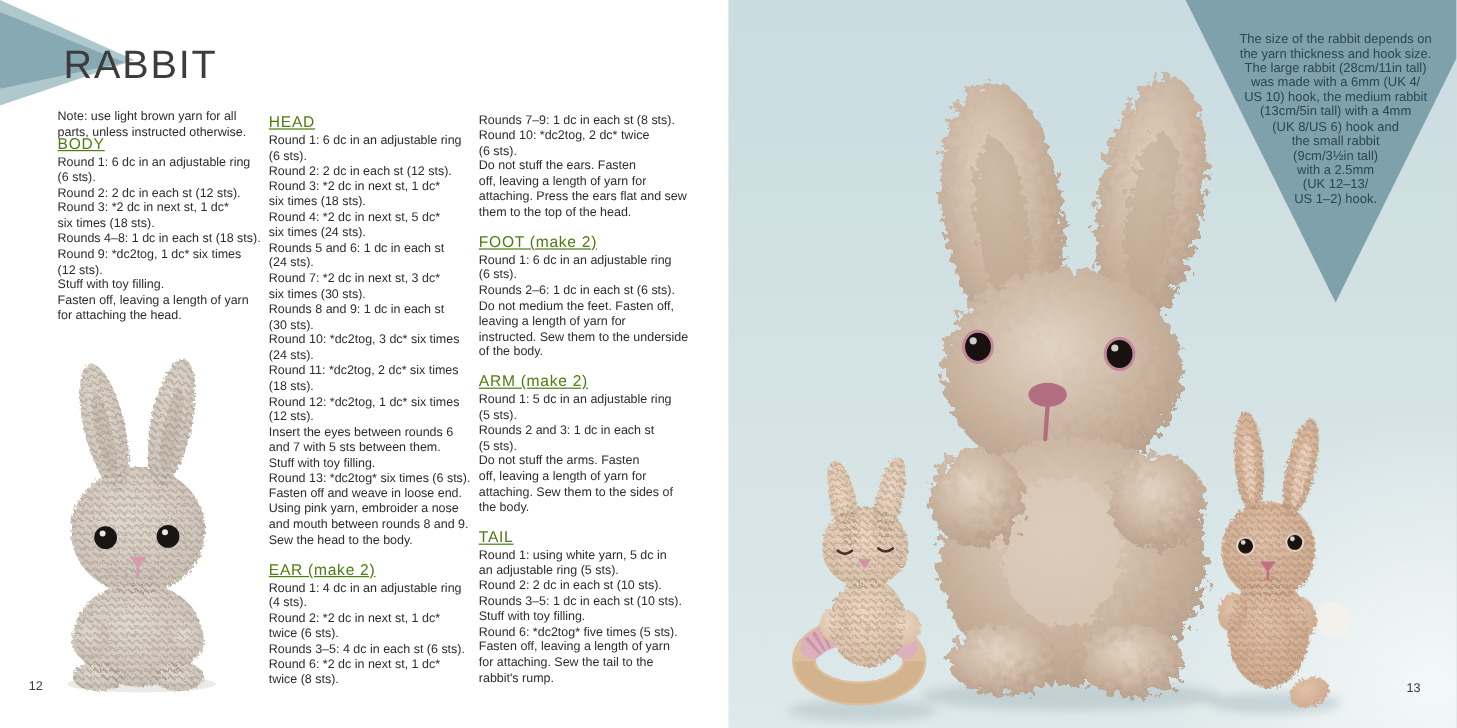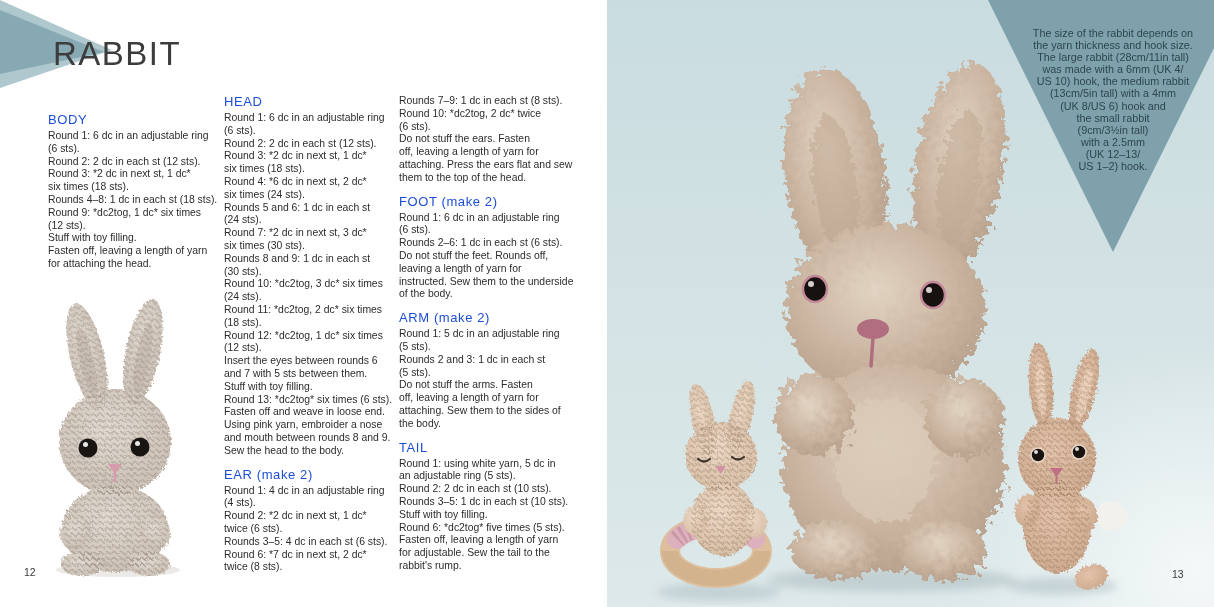--- a/index.html
+++ b/index.html
@@ -19,21 +19,21 @@
     font-weight:400;letter-spacing:1.5px;color:#3c3c3c;}
   .note{position:absolute;left:48px;top:92px;}
   .col{position:absolute;top:95px;width:176px;}
   .col1{left:48px;top:113px;}
   .col2{left:224px;}
   .col3{left:399px;}
   .line{font-size:10.4px;line-height:12.8px;color:#2e2c2b;white-space:nowrap;}
   section.block{margin:10px 0 0 0;}
   .col section.block:first-of-type{margin-top:0;}
   .block-heading{font-size:13px;line-height:13px;margin:0 0 4px 0;font-weight:400;
-    letter-spacing:0.6px;color:#1d4ed8;}
+    letter-spacing:0.6px;color:#4d7c0f;text-decoration:underline;}
   .block-heading:empty{display:none;}
   .page-num{position:absolute;font-size:10.5px;color:#3a3a3a;}
   .page-num.left{left:24px;top:566px;}
   .photo-left{position:absolute;left:30px;top:292px;width:182px;height:286px;}
   
   .page-right{position:absolute;left:607px;top:0;width:607px;height:607px;overflow:hidden;
     background:
       radial-gradient(circle at 97% 94%, rgba(248,251,251,0.85), rgba(248,251,251,0) 28%),
       linear-gradient(180deg,#c9dce0 0%,#d3e2e4 48%,#dde9ea 100%);}
   .photo-right{position:absolute;left:0;top:0;width:607px;height:607px;}
@@ -50,20 +50,25 @@
 
   <div class="page-left">
 
     <div class="deco-tri">
       <div class="tri-light"></div>
       <div class="tri-dark"></div>
     </div>
 
     <div class="title">RABBIT</div>
 
+    <div class="note">
+
+    <div class="line">Note: use light brown yarn for all</div>
+        <div class="line">parts, unless instructed otherwise.</div>
+      </div>
 
     <div class="col col1">
 
         <section class="block">
           <h3 class="block-heading">BODY</h3>
           <div>
 
           <div class="line">Round 1: 6 dc in an adjustable ring</div>
             <div class="line">(6 sts).</div>
             <div class="line">Round 2: 2 dc in each st (12 sts).</div>
@@ -83,21 +88,21 @@
 
         <section class="block">
           <h3 class="block-heading">HEAD</h3>
           <div>
 
           <div class="line">Round 1: 6 dc in an adjustable ring</div>
             <div class="line">(6 sts).</div>
             <div class="line">Round 2: 2 dc in each st (12 sts).</div>
             <div class="line">Round 3: *2 dc in next st, 1 dc*</div>
             <div class="line">six times (18 sts).</div>
-            <div class="line">Round 4: *6 dc in next st, 2 dc*</div>
+            <div class="line">Round 4: *2 dc in next st, 5 dc*</div>
             <div class="line">six times (24 sts).</div>
             <div class="line">Rounds 5 and 6: 1 dc in each st</div>
             <div class="line">(24 sts).</div>
             <div class="line">Round 7: *2 dc in next st, 3 dc*</div>
             <div class="line">six times (30 sts).</div>
             <div class="line">Rounds 8 and 9: 1 dc in each st</div>
             <div class="line">(30 sts).</div>
             <div class="line">Round 10: *dc2tog, 3 dc* six times</div>
             <div class="line">(24 sts).</div>
             <div class="line">Round 11: *dc2tog, 2 dc* six times</div>
@@ -117,21 +122,21 @@
 
         <section class="block">
           <h3 class="block-heading">EAR (make 2)</h3>
           <div>
 
           <div class="line">Round 1: 4 dc in an adjustable ring</div>
             <div class="line">(4 sts).</div>
             <div class="line">Round 2: *2 dc in next st, 1 dc*</div>
             <div class="line">twice (6 sts).</div>
             <div class="line">Rounds 3–5: 4 dc in each st (6 sts).</div>
-            <div class="line">Round 6: *7 dc in next st, 2 dc*</div>
+            <div class="line">Round 6: *2 dc in next st, 1 dc*</div>
             <div class="line">twice (8 sts).</div>
           </div>
         </section>
       </div>
 
     <div class="col col3">
 
         <section class="block">
 
           <div>
@@ -146,21 +151,21 @@
           </div>
         </section>
 
         <section class="block">
           <h3 class="block-heading">FOOT (make 2)</h3>
           <div>
 
           <div class="line">Round 1: 6 dc in an adjustable ring</div>
             <div class="line">(6 sts).</div>
             <div class="line">Rounds 2–6: 1 dc in each st (6 sts).</div>
-            <div class="line">Do not stuff the feet. Rounds off,</div>
+            <div class="line">Do not medium the feet. Fasten off,</div>
             <div class="line">leaving a length of yarn for</div>
             <div class="line">instructed. Sew them to the underside</div>
             <div class="line">of the body.</div>
           </div>
         </section>
 
         <section class="block">
           <h3 class="block-heading">ARM (make 2)</h3>
           <div>
 
@@ -179,21 +184,21 @@
           <h3 class="block-heading">TAIL</h3>
           <div>
 
           <div class="line">Round 1: using white yarn, 5 dc in</div>
             <div class="line">an adjustable ring (5 sts).</div>
             <div class="line">Round 2: 2 dc in each st (10 sts).</div>
             <div class="line">Rounds 3–5: 1 dc in each st (10 sts).</div>
             <div class="line">Stuff with toy filling.</div>
             <div class="line">Round 6: *dc2tog* five times (5 sts).</div>
             <div class="line">Fasten off, leaving a length of yarn</div>
-            <div class="line">for adjustable. Sew the tail to the</div>
+            <div class="line">for attaching. Sew the tail to the</div>
             <div class="line">rabbit's rump.</div>
           </div>
         </section>
       </div>
 
     <svg class="photo-left" viewBox="0 0 182 286">
       <defs>
         <radialGradient id="greyG" cx="45%" cy="38%" r="75%">
           <stop offset="0" stop-color="#e2dad1"></stop>
             <stop offset="1" stop-color="#c7bcb0"></stop>

